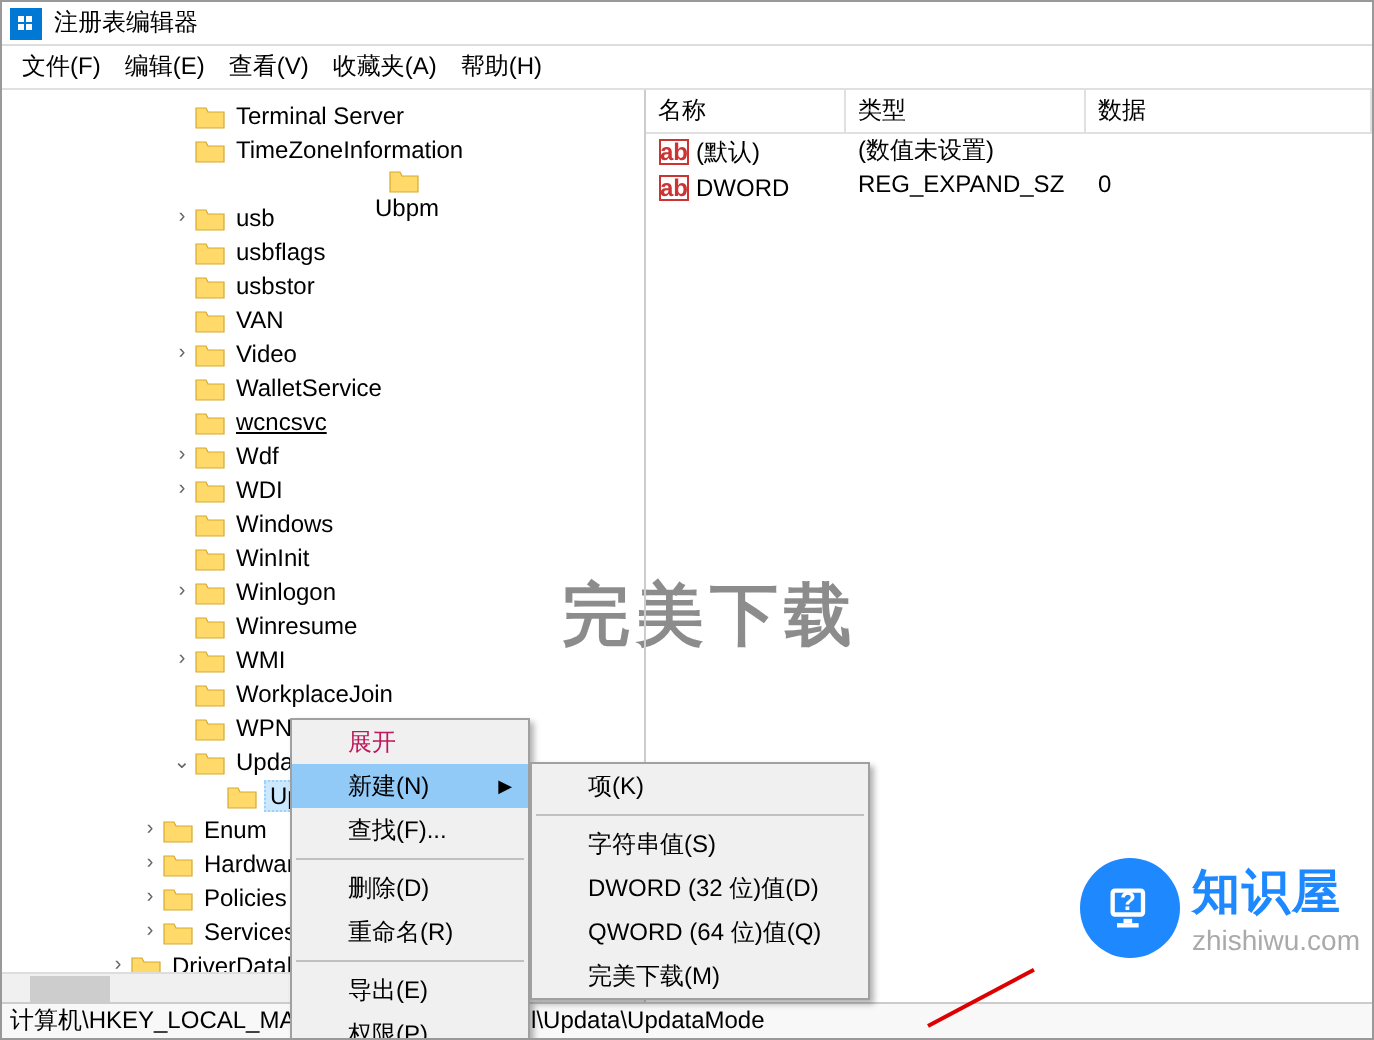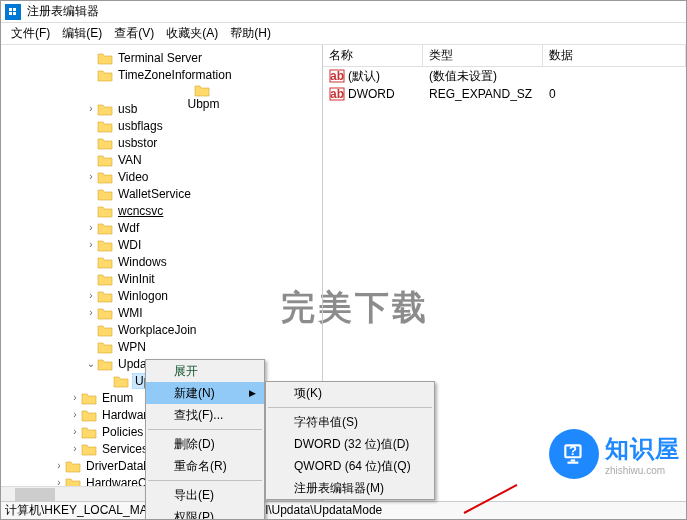--- a/index.html
+++ b/index.html
@@ -14,35 +14,35 @@
 .tree{padding-left:4px}
 .node{display:flex;align-items:center;height:17px;white-space:nowrap;padding-left:0}
 .node .expander{width:12px;text-align:center;color:#666;font-size:10px;cursor:default}
 .node .folder{width:16px;height:14px;margin-right:3px;display:inline-flex}
 .node .folder svg{width:16px;height:14px}
 .node.selected .label{background:#cce8ff;border:1px dotted #99d1ff;padding:0 2px}
 .node .label{padding:0 2px}
 .list-pane{flex:1;overflow:hidden}
 .list-header{display:flex;height:22px;border-bottom:1px solid #e0e0e0;align-items:center}
 .list-header div{padding:0 6px;border-right:1px solid #e0e0e0;height:100%;display:flex;align-items:center}
-.list-row{display:flex;height:18px;align-items:center}
+.list-row{display:flex;height:18px;}
 .list-row .cell{padding:0 6px;overflow:hidden;white-space:nowrap}
 .val-icon{width:16px;height:14px;display:inline-flex;margin-right:3px}
 .ctxmenu{position:absolute;background:#f0f0f0;border:1px solid #a0a0a0;box-shadow:2px 2px 3px rgba(0,0,0,.3);z-index:10}
 .ctxmenu .mi{height:22px;display:flex;align-items:center;padding:0 28px 0 28px;position:relative;white-space:nowrap}
-.ctxmenu .mi.disabled{color:#14532d}
+.ctxmenu .mi.disabled{color:#be185d}
 .ctxmenu .mi.hl{background:#91c9f7}
 .ctxmenu .mi .arrow{position:absolute;right:8px;font-size:9px}
 .ctxmenu .sep{height:1px;background:#c0c0c0;margin:3px 2px}
 .statusbar{height:18px;border-top:1px solid #ccc;display:flex;align-items:center;padding:0 4px;font-size:11px;background:#f8f8f8}
 .watermark{position:absolute;top:240px;left:280px;font-size:34px;color:rgba(0,0,0,.45);font-weight:bold;z-index:0;letter-spacing:3px;font-family:"KaiTi","STKaiti",serif}
 .brand{position:absolute;bottom:22px;right:6px;display:flex;align-items:center;z-index:5}
 .brand-badge{width:50px;height:50px;border-radius:50%;background:#1e88ff;display:flex;align-items:center;justify-content:center;margin-right:6px}
 .brand-text{color:#1e88ff;font-size:24px;font-weight:bold;letter-spacing:1px}
-.brand-sub{color:#aaa;font-size:10px}
+.brand-sub{color:#aaa;font-size:14px}
 .scroll-h{position:absolute;bottom:0;left:0;right:0;height:15px;background:#f0f0f0;border-top:1px solid #ddd}
 .scroll-h .thumb{position:absolute;left:14px;width:40px;height:13px;top:1px;background:#cdcdcd}
 .red-line{position:absolute;border-top:2px solid #d00;transform-origin:left center;z-index:4}
 </style>
 </head>
 <body>
 
 <div class="titlebar">
   <span class="title-icon">
     <svg viewBox="0 0 10 10">
@@ -196,20 +196,29 @@
           <span class="label">WinInit</span>
         </div>
         <div class="node" style="padding-left: 80px;">
           <span class="expander">›</span>
           <span class="folder">
             <svg viewBox="0 0 16 14">
               <path d="M1 3h5l1 2h8v8H1z" fill="#ffd96a" stroke="#d6a92e" stroke-width="0.6"></path>
             </svg>
           </span>
           <span class="label">Winlogon</span>
+        </div>
+        <div class="node" style="padding-left: 80px;">
+          <span class="expander"></span>
+          <span class="folder">
+            <svg viewBox="0 0 16 14">
+              <path d="M1 3h5l1 2h8v8H1z" fill="#ffd96a" stroke="#d6a92e" stroke-width="0.6"></path>
+            </svg>
+          </span>
+          <span class="label">Winresume</span>
         </div>
         <div class="node" style="padding-left: 80px;">
           <span class="expander">›</span>
           <span class="folder">
             <svg viewBox="0 0 16 14">
               <path d="M1 3h5l1 2h8v8H1z" fill="#ffd96a" stroke="#d6a92e" stroke-width="0.6"></path>
             </svg>
           </span>
           <span class="label">WMI</span>
         </div>
@@ -380,21 +389,21 @@
     <div class="mi">
         <span>字符串值(S)</span>
       </div>
     <div class="mi">
         <span>DWORD (32 位)值(D)</span>
       </div>
     <div class="mi">
         <span>QWORD (64 位)值(Q)</span>
       </div>
     <div class="mi">
-        <span>注册表编辑器(M)</span>
+        <span>完美下载(M)</span>
       </div>
 
   </div>
 
   <div class="red-line" style="left:463px;top:467px;width:60px;transform:rotate(-28deg)"></div>
 
   <div class="brand">
     <div class="brand-badge">
       <svg width="26" height="26" viewBox="0 0 24 24">
           <rect x="4" y="4" width="14" height="11" rx="1" fill="none" stroke="#fff" stroke-width="2"></rect>

